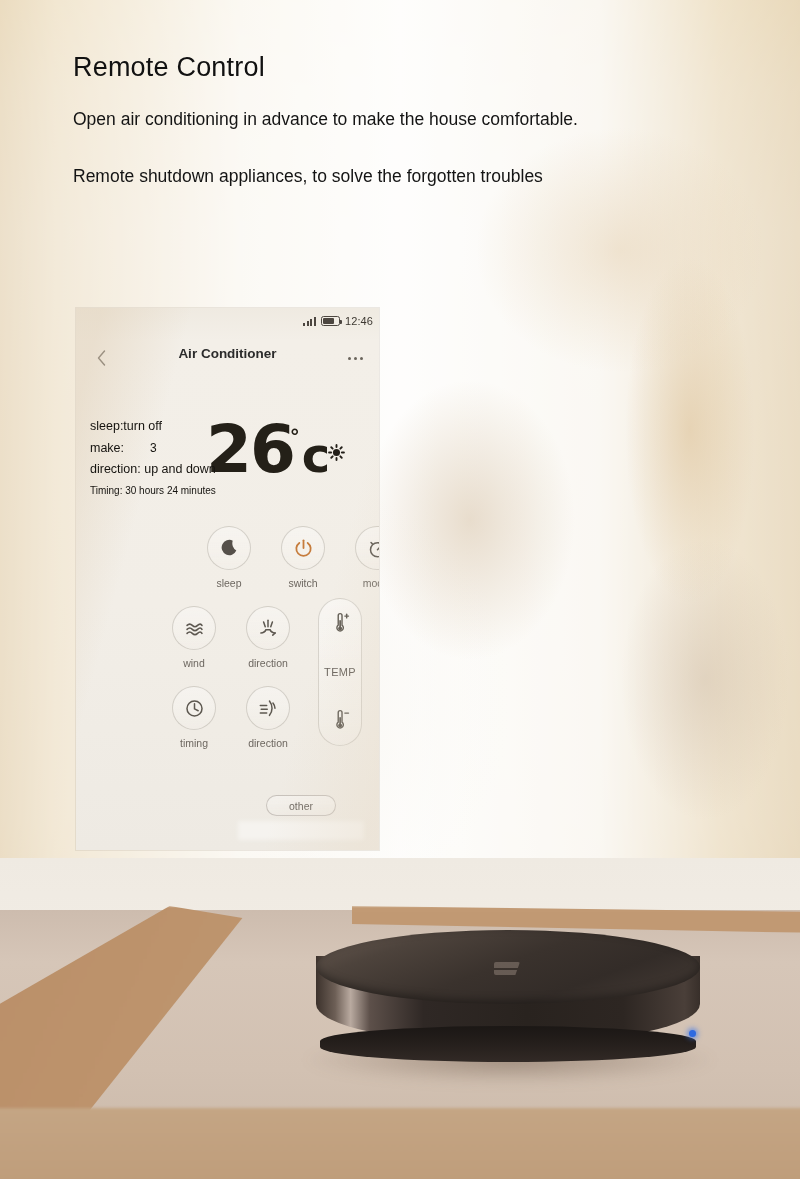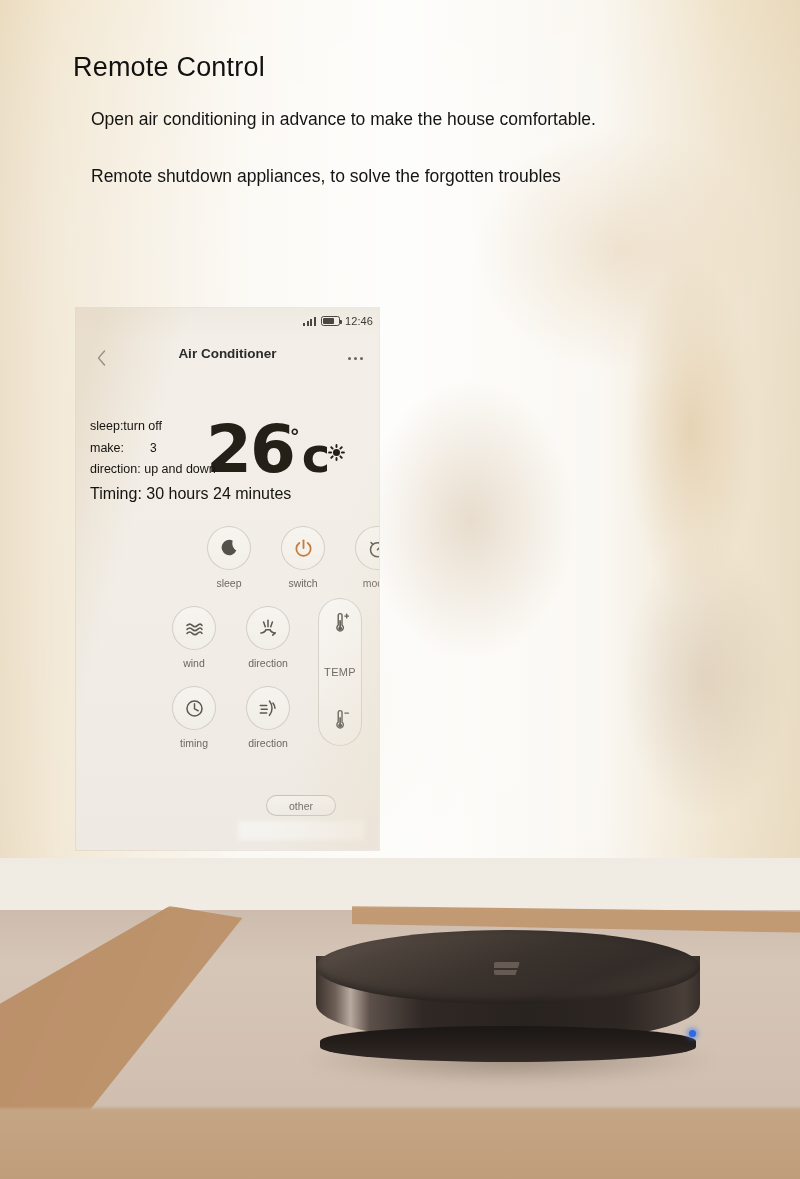--- a/index.html
+++ b/index.html
@@ -114,21 +114,21 @@
     box-shadow: 0 0 5px 2px rgba(60,120,240,.65);
   }
 
   
   #headings { position: absolute; left: 0; top: 0; width: 800px; }
   #page-title {
     position: absolute; left: 73px; top: 52px;
     font-size: 27px; color: #111; letter-spacing: .2px; white-space: nowrap;
   }
   .subline {
-    position: absolute; left: 91px;
+    position: absolute; left: 73px;
     font-size: 17.5px; color: #141414; white-space: nowrap;
   }
   #subline-1 { top: 109px; }
   #subline-2 { top: 166px; }
 
   
   #phone {
     position: absolute; left: 76px; top: 308px; width: 303px; height: 542px;
     background: linear-gradient(to bottom, #efeae1 0%, #f3efe8 6%, #f2eee7 55%, #eeeae3 100%);
     box-shadow: 0 0 0 1px rgba(190,180,165,.28);
@@ -180,21 +180,21 @@
   #more-button i { width: 3px; height: 3px; border-radius: 50%; background: #6a645c; display: block; }
 
   
   #readout { position: absolute; left: 0; top: 105px; width: 303px; height: 100px; }
   #readout-lines { position: absolute; left: 14px; top: 7px; z-index: 3; }
   .ro-line { font-size: 12.5px; color: #15130f; line-height: 1.0; white-space: nowrap; }
   #ro-sleep { margin-bottom: 9px; }
   #ro-wind { margin-bottom: 9px; }
   #ro-wind .ro-val { display: inline-block; margin-left: 26px; font-size: 12px; }
   #ro-direction { margin-bottom: 10px; }
-  #ro-timing { font-size: 16px; }
+  #ro-timing { font-size: 10px; }
   #big-temp {
     position: absolute; left: 130px; top: 4px; z-index: 2;
     font-size: 66px; font-weight: bold; color: #242018; letter-spacing: -2px;
     line-height: 1; font-family: "DejaVu Sans", sans-serif;
   }
   #big-temp .unit { font-size: 48px; letter-spacing: -1px; }
   #big-temp .deg {
     font-size: 20px; vertical-align: super; position: relative; top: -6px; left: -4px;
   }
   #heat-indicator { position: absolute; left: 252px; top: 31px; z-index: 3; }

